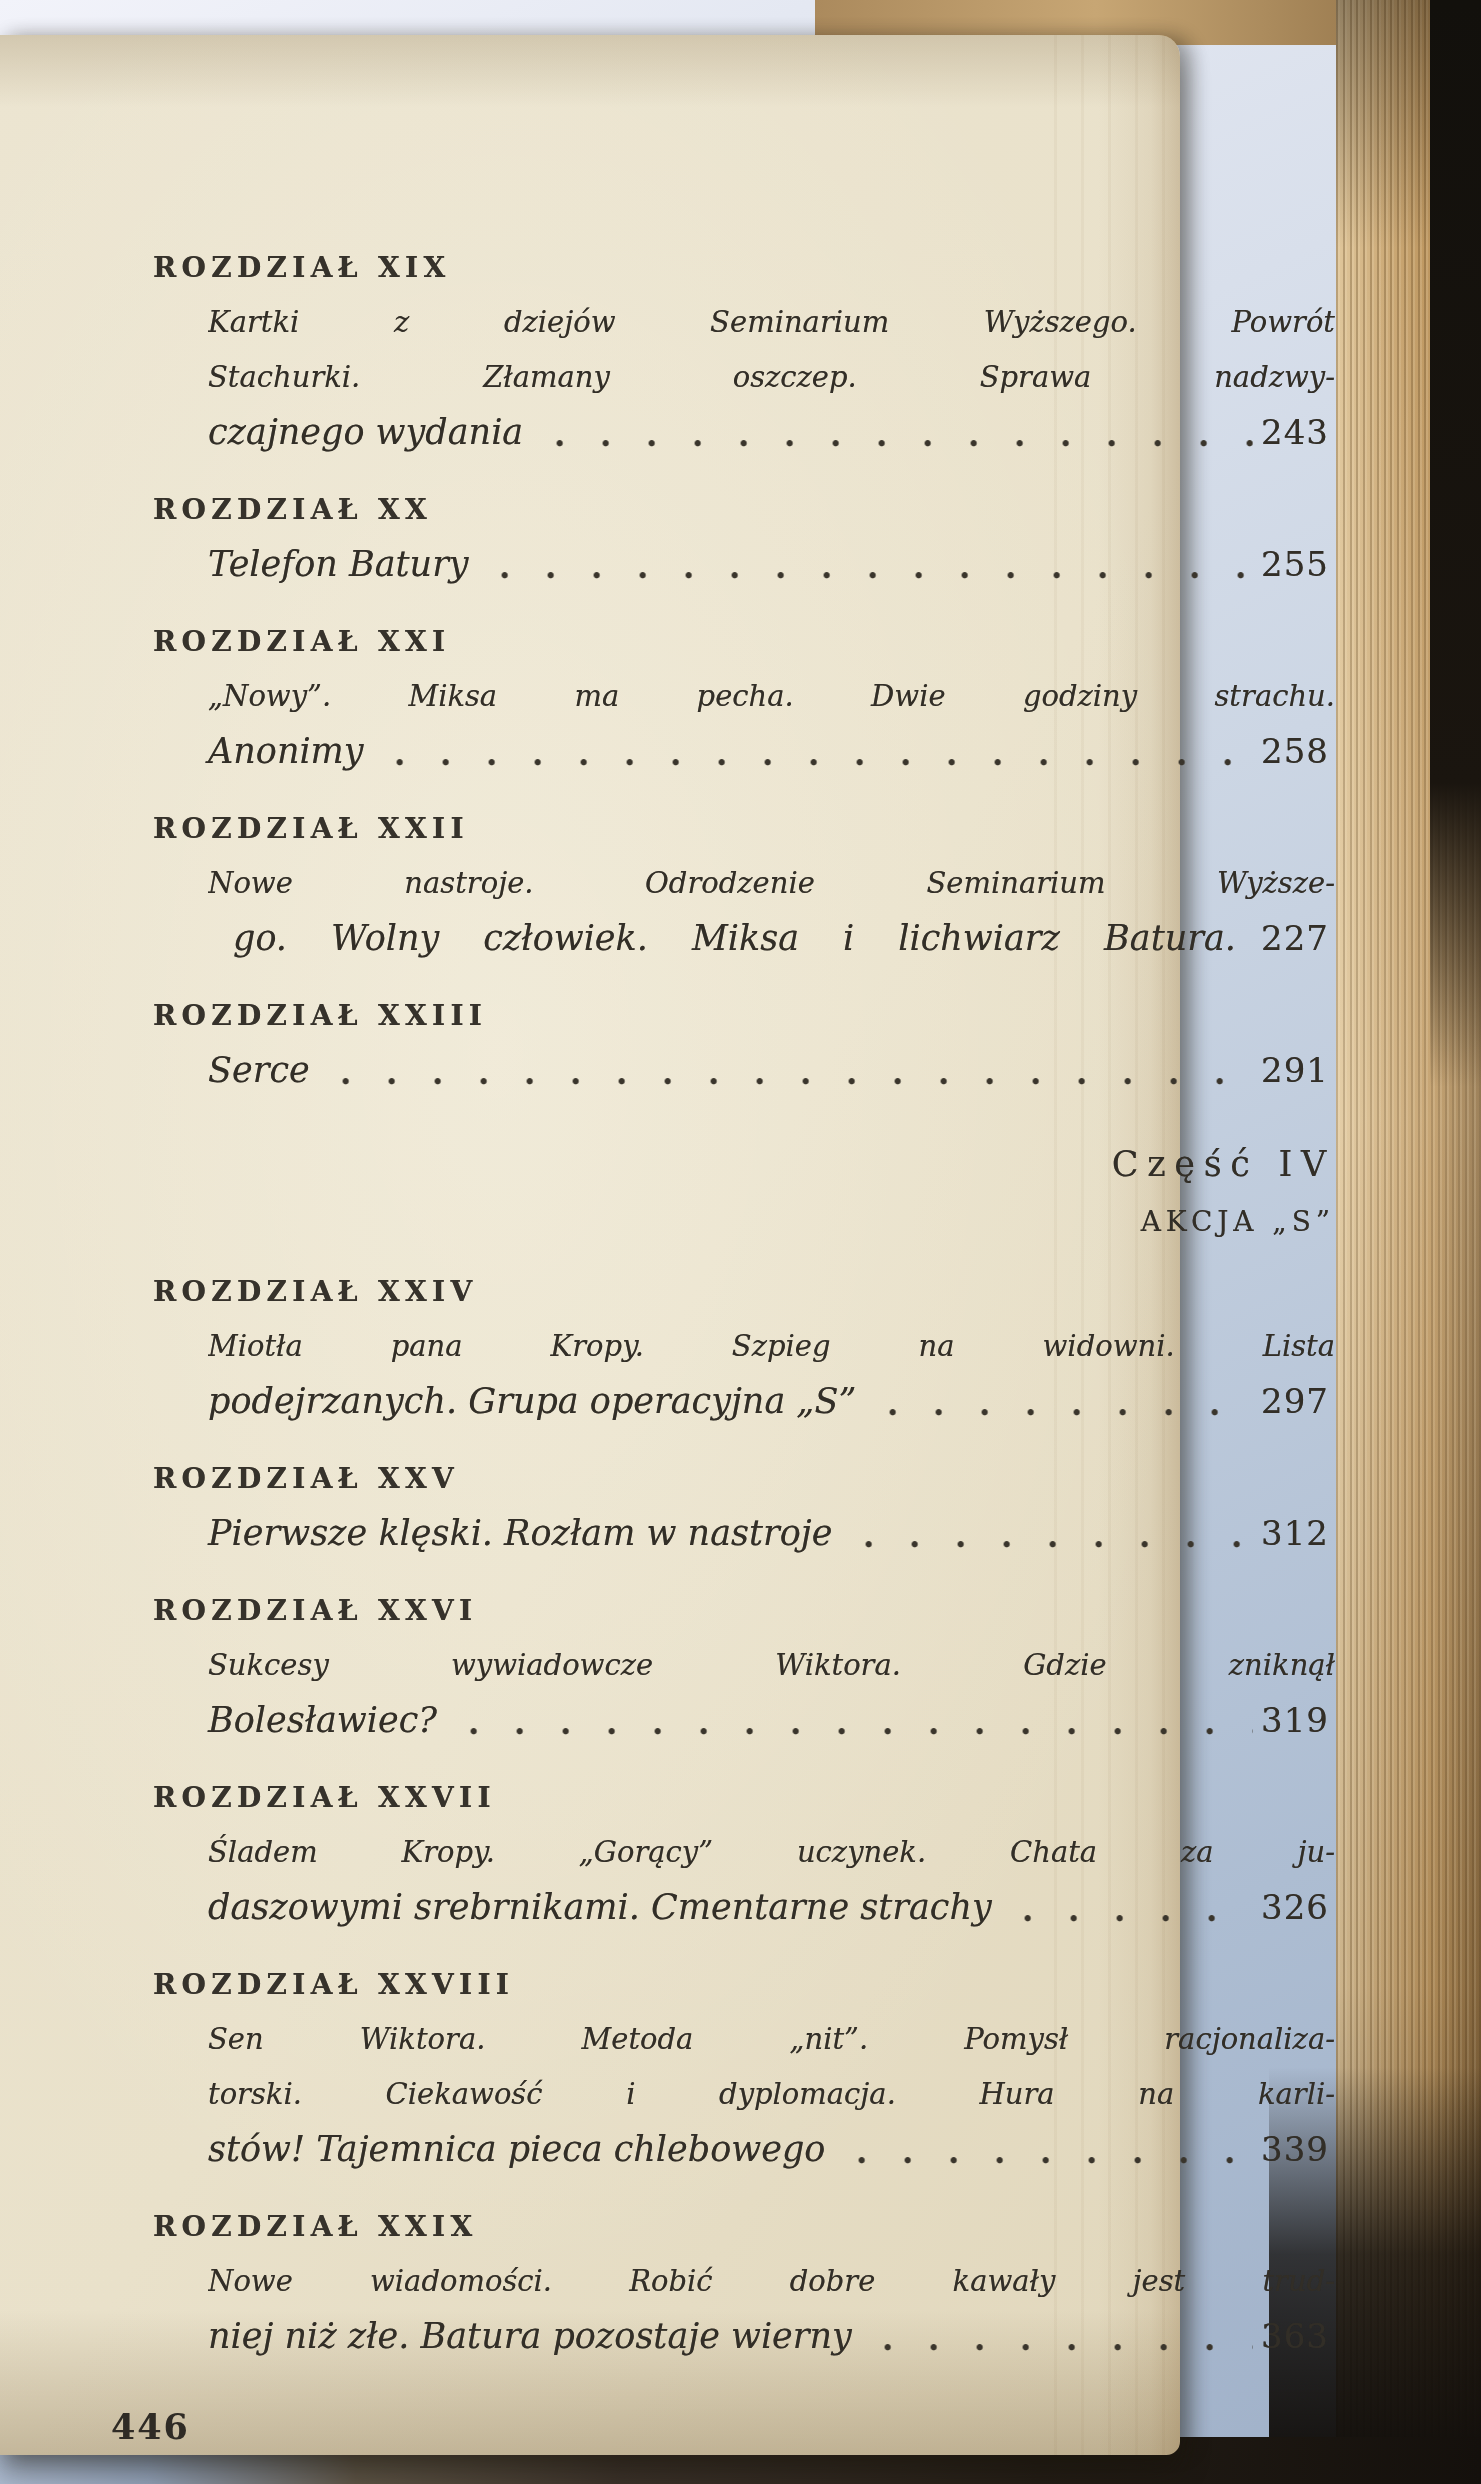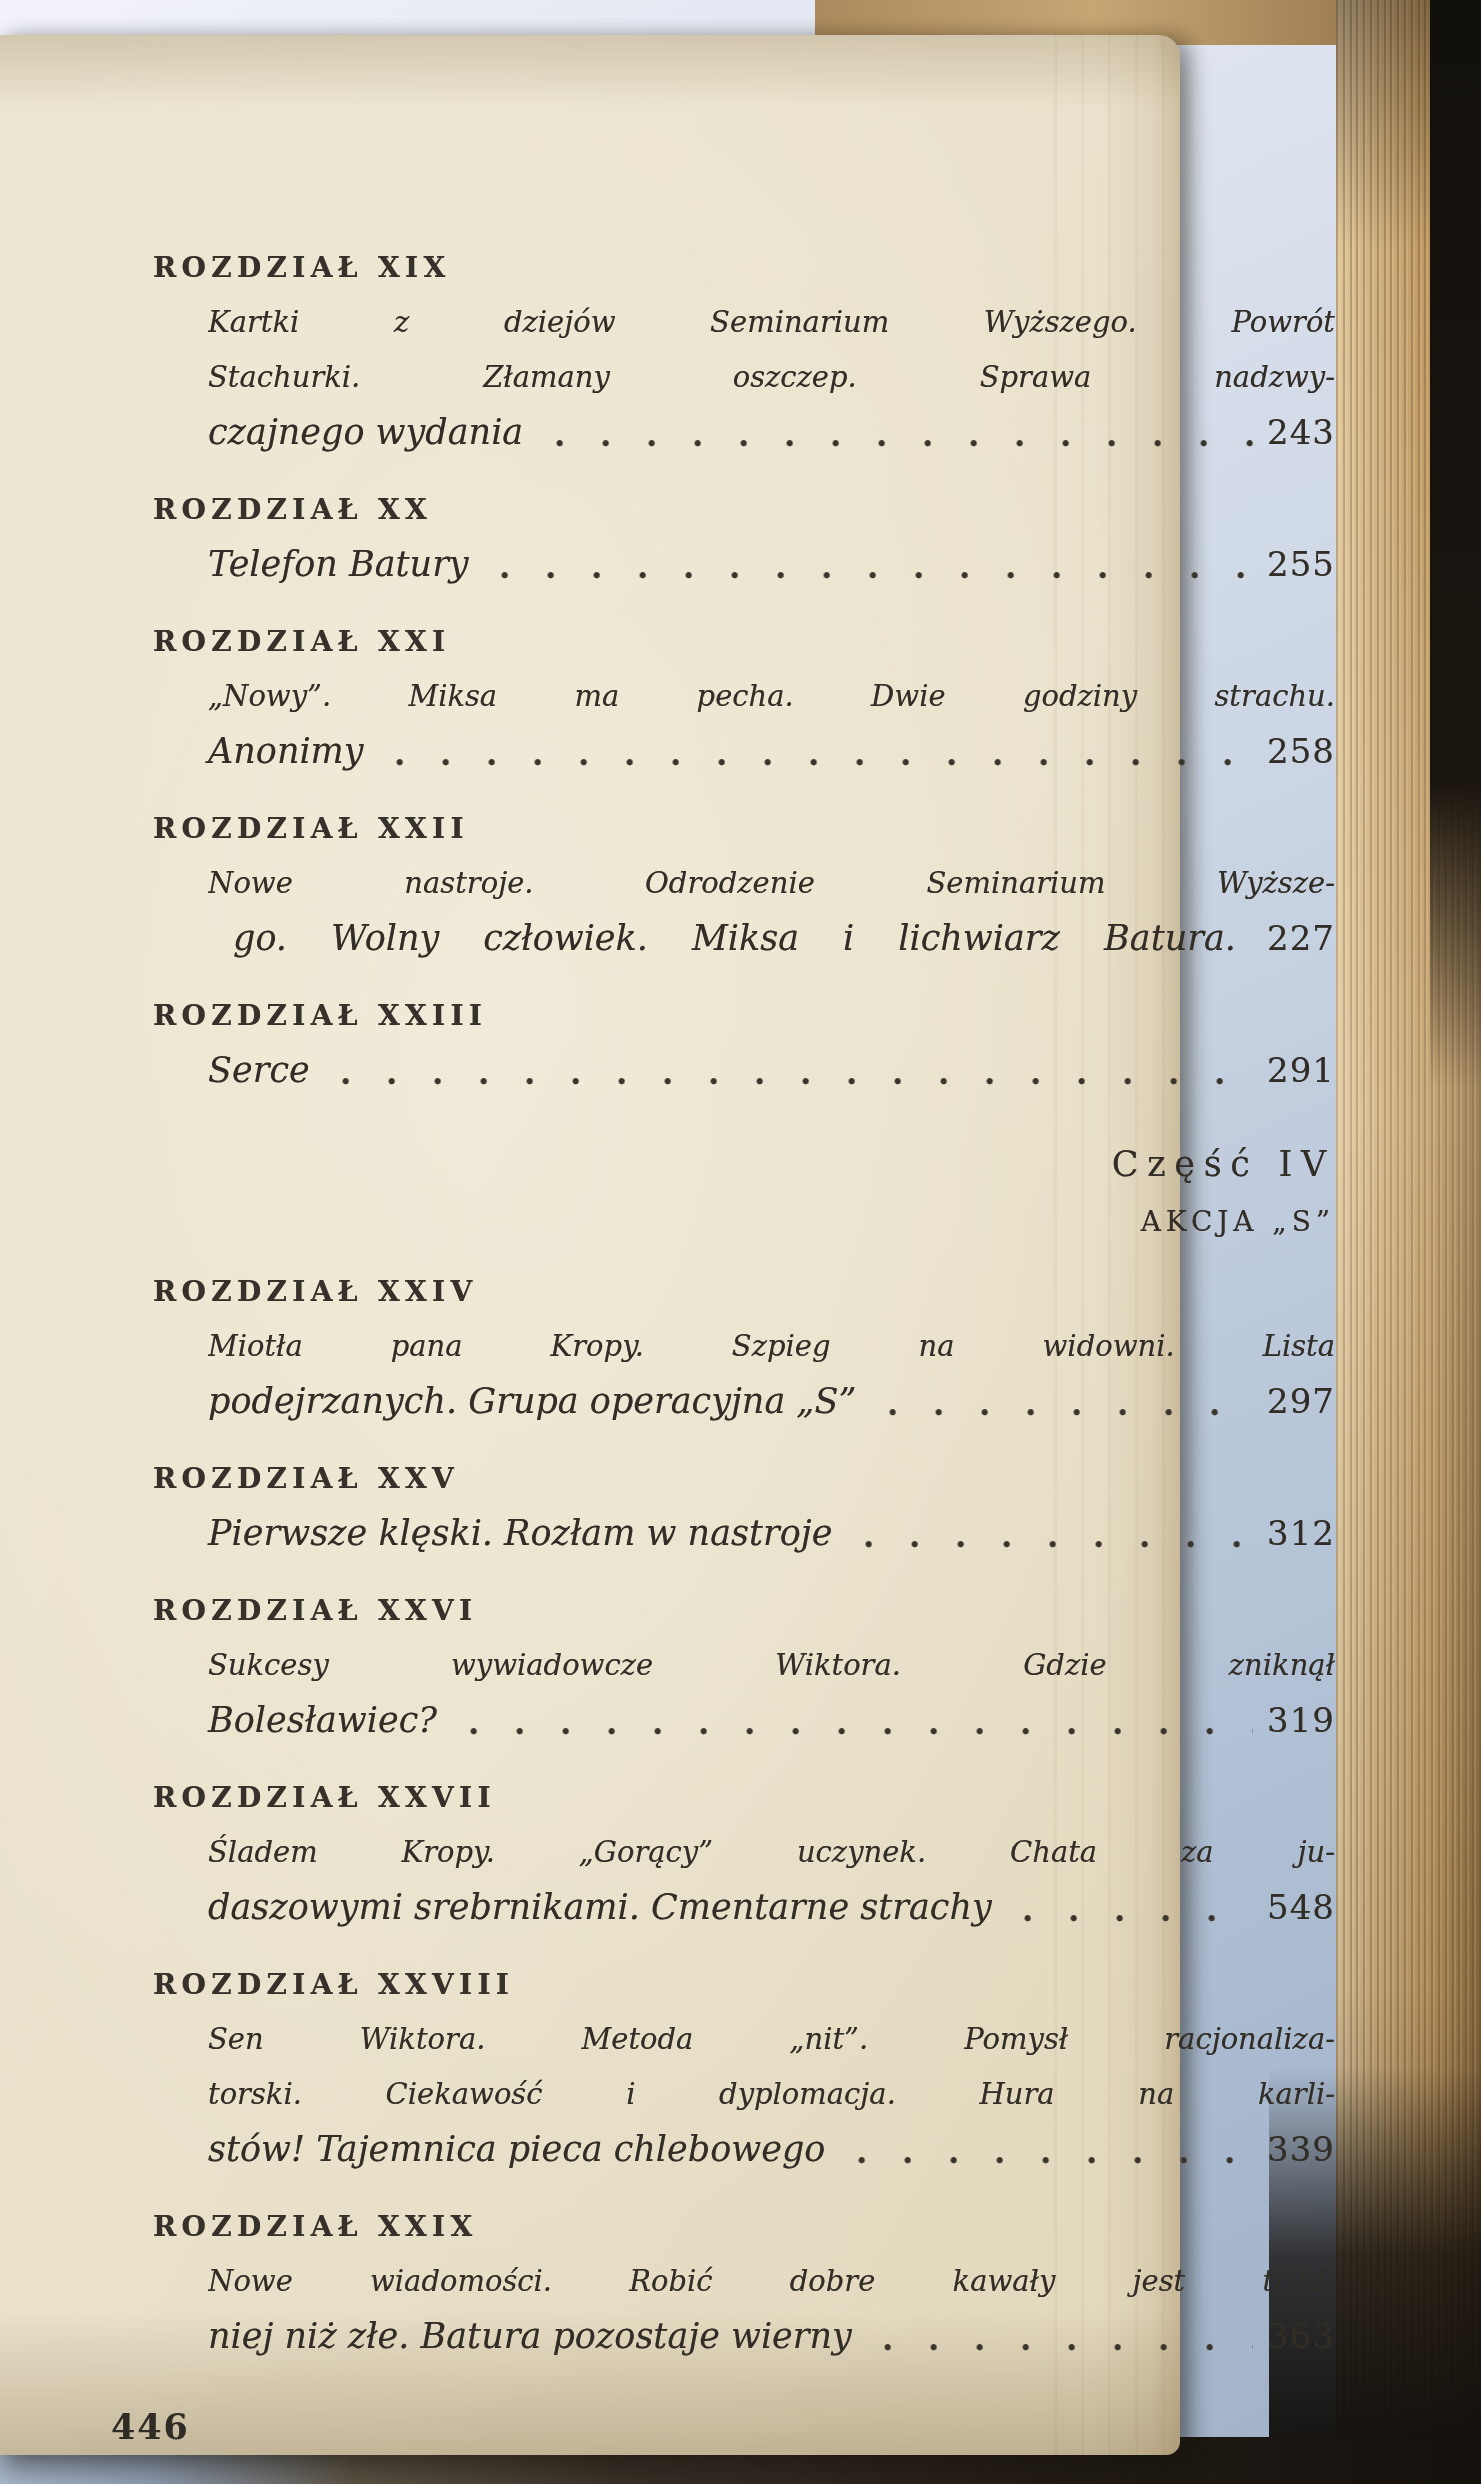--- a/index.html
+++ b/index.html
@@ -89,21 +89,21 @@
   .leader {
     flex: 1; margin: 0 7.8px 0 19.4px;
     background-image: radial-gradient(circle at 3.1px 3.1px, #3a352c 2.6px, rgba(58,53,44,0) 3.5px);
     background-size: 46px 6.8px;
     background-repeat: repeat-x;
     background-position: 13.6px 35px;
   }
   .leader.no-dots { background: none; flex: 0 0 25px; margin: 0; }
   .pagenum {
     font-size: 34px; line-height: 55px; min-width: 74px;
-    text-align: right; letter-spacing: 1px; font-style: normal;
+    text-align: left; letter-spacing: 1px; font-style: normal;
   }
 
   .part-heading { margin: 37px 0 13.6px; text-align: right; }
   .part-kicker { font-size: 35px; letter-spacing: 8.7px; height: 58px; line-height: 58px; }
   .part-title  { font-size: 28px; letter-spacing: 4.9px; height: 58px; line-height: 58px; }
 
   .folio {
     position: absolute; left: 111px; bottom: 7.8px;
     font-size: 35px; font-weight: 700; letter-spacing: 1.9px; color: #2f2b25;
   }
@@ -223,21 +223,21 @@
   </div>
 
   <div class="entry">
     <div class="entry-heading">ROZDZIAŁ XXVII</div>
     <div class="entry-body">
               <div class="jline">Śladem Kropy. „Gorący” uczynek. Chata za ju-</div>
             </div>
     <div class="final-line">
       <span class="final-text">daszowymi srebrnikami. Cmentarne strachy</span>
       <span class="leader"></span>
-      <span class="pagenum">548</span>
+      <span class="pagenum">326</span>
     </div>
   </div>
 
   <div class="entry">
     <div class="entry-heading">ROZDZIAŁ XXVIII</div>
     <div class="entry-body">
               <div class="jline">Sen Wiktora. Metoda „nit”. Pomysł racjonaliza-</div>
               <div class="jline">torski. Ciekawość i dyplomacja. Hura na karli-</div>
             </div>
     <div class="final-line">

